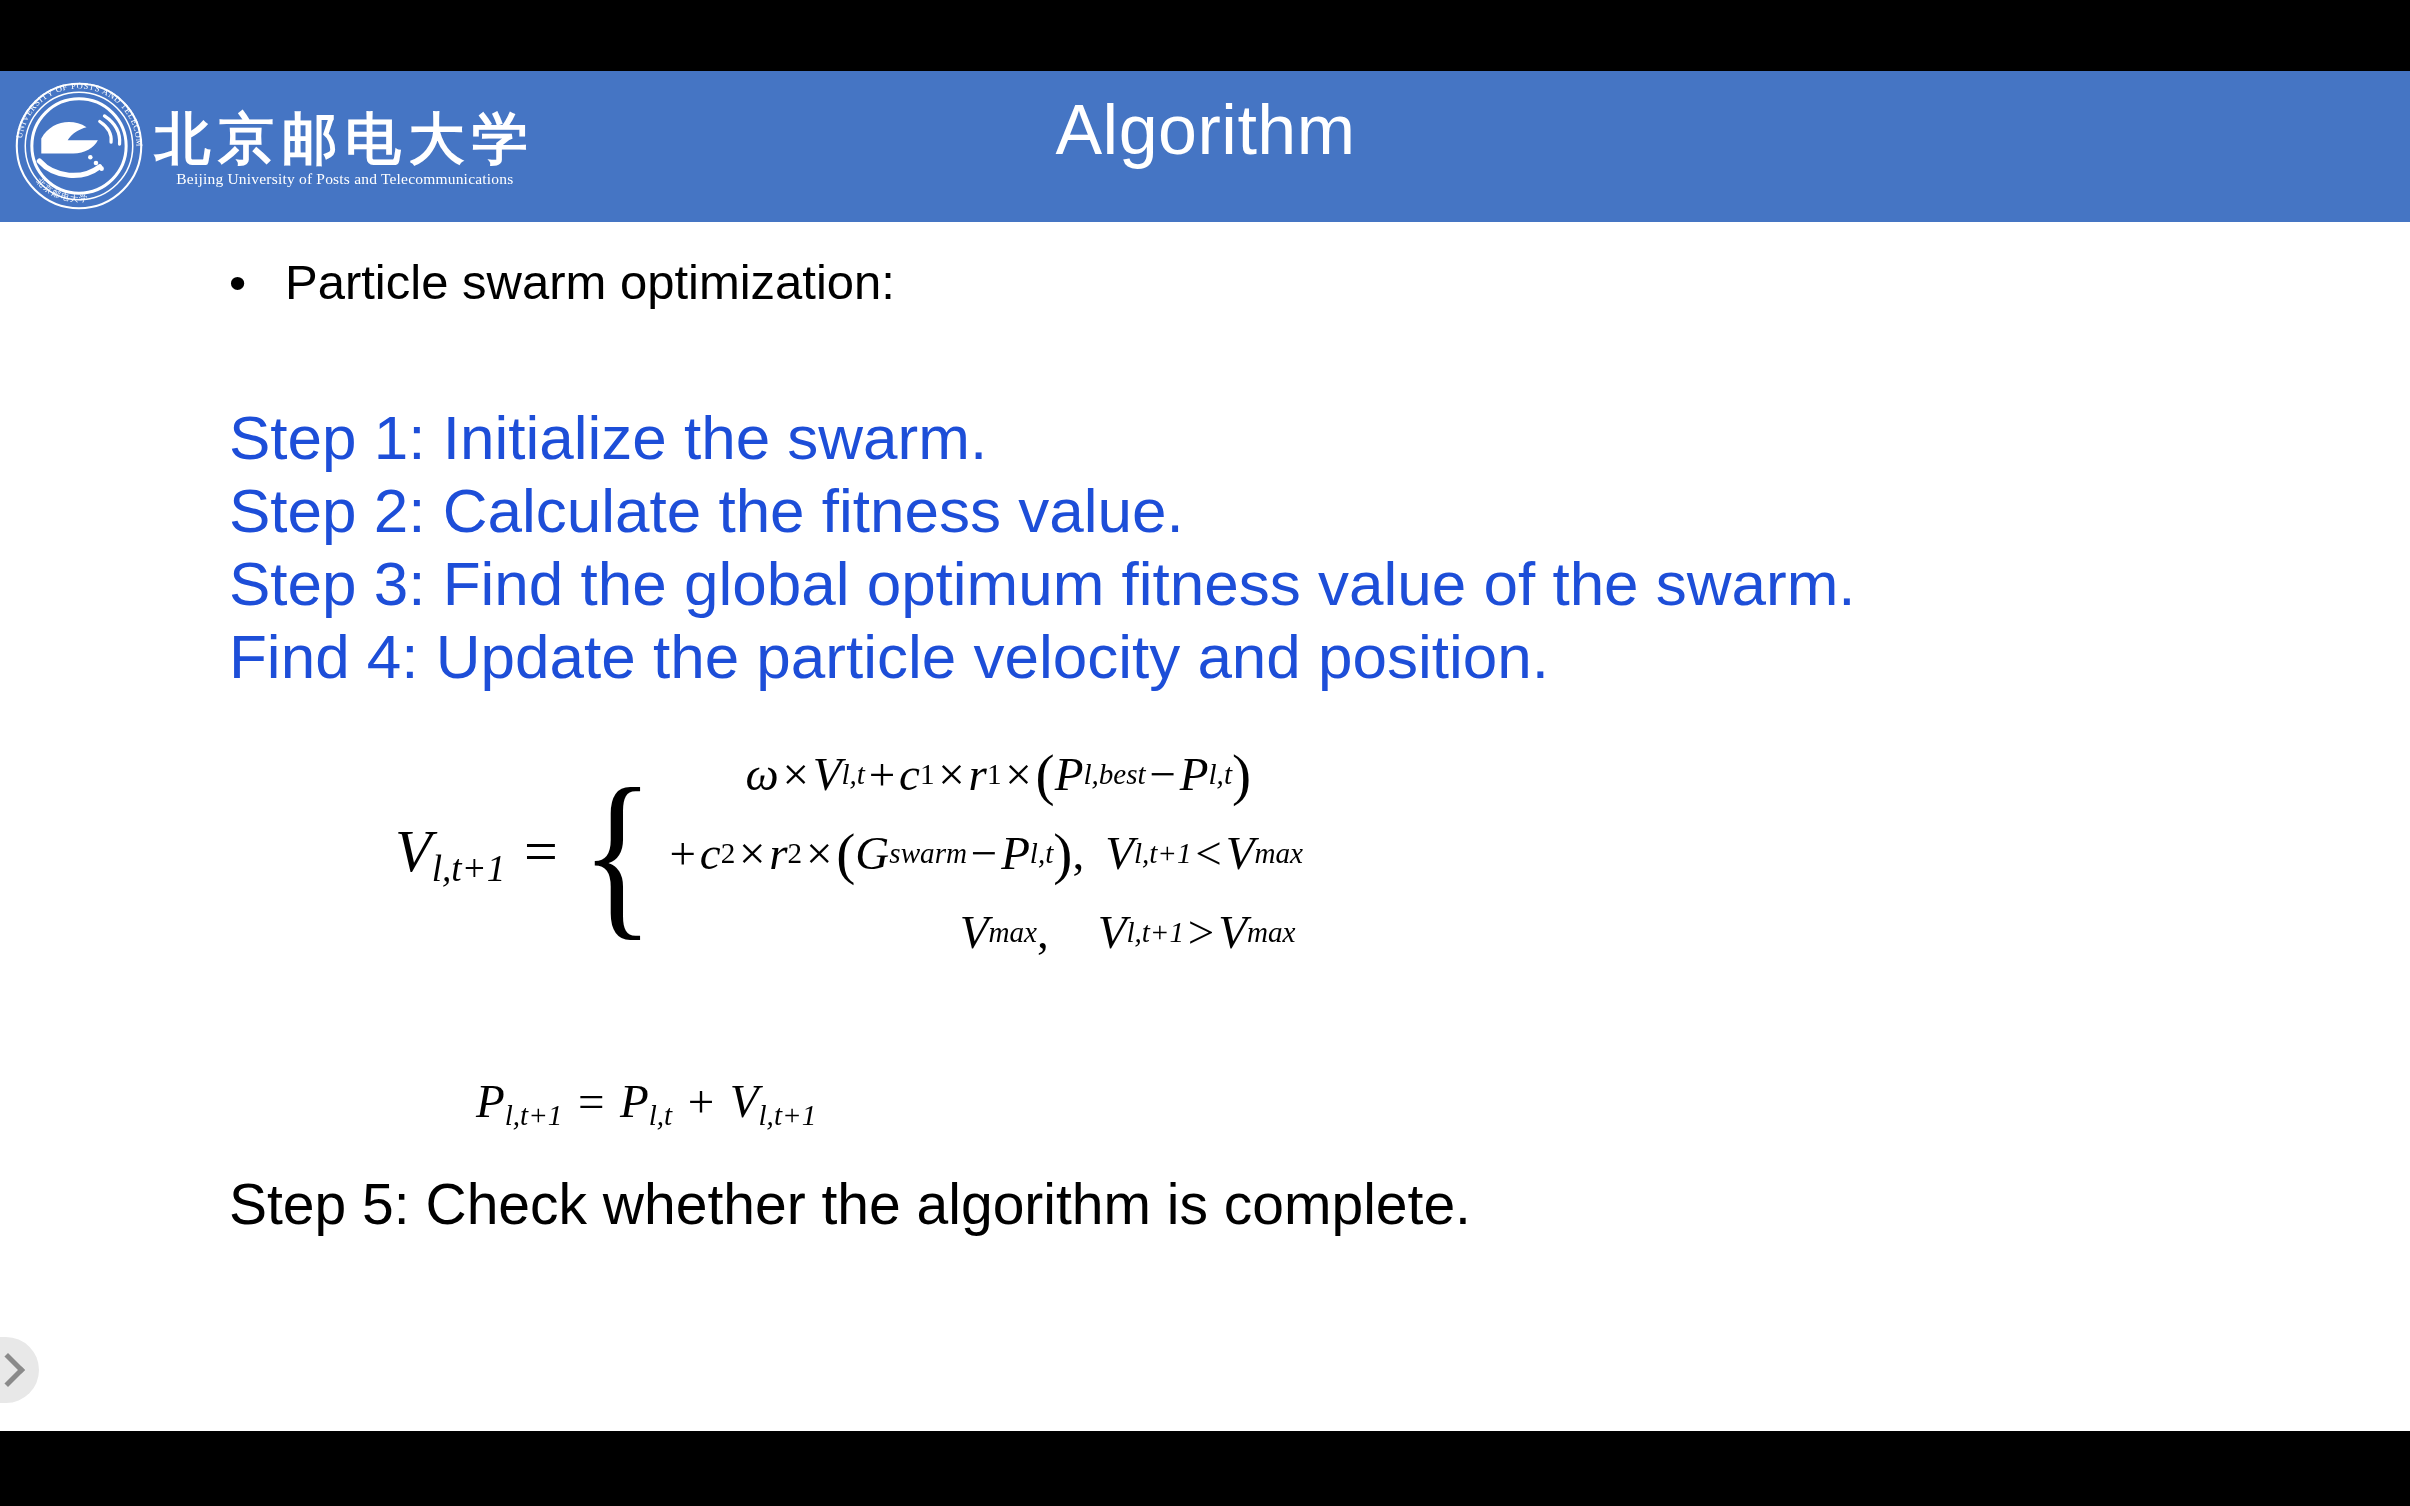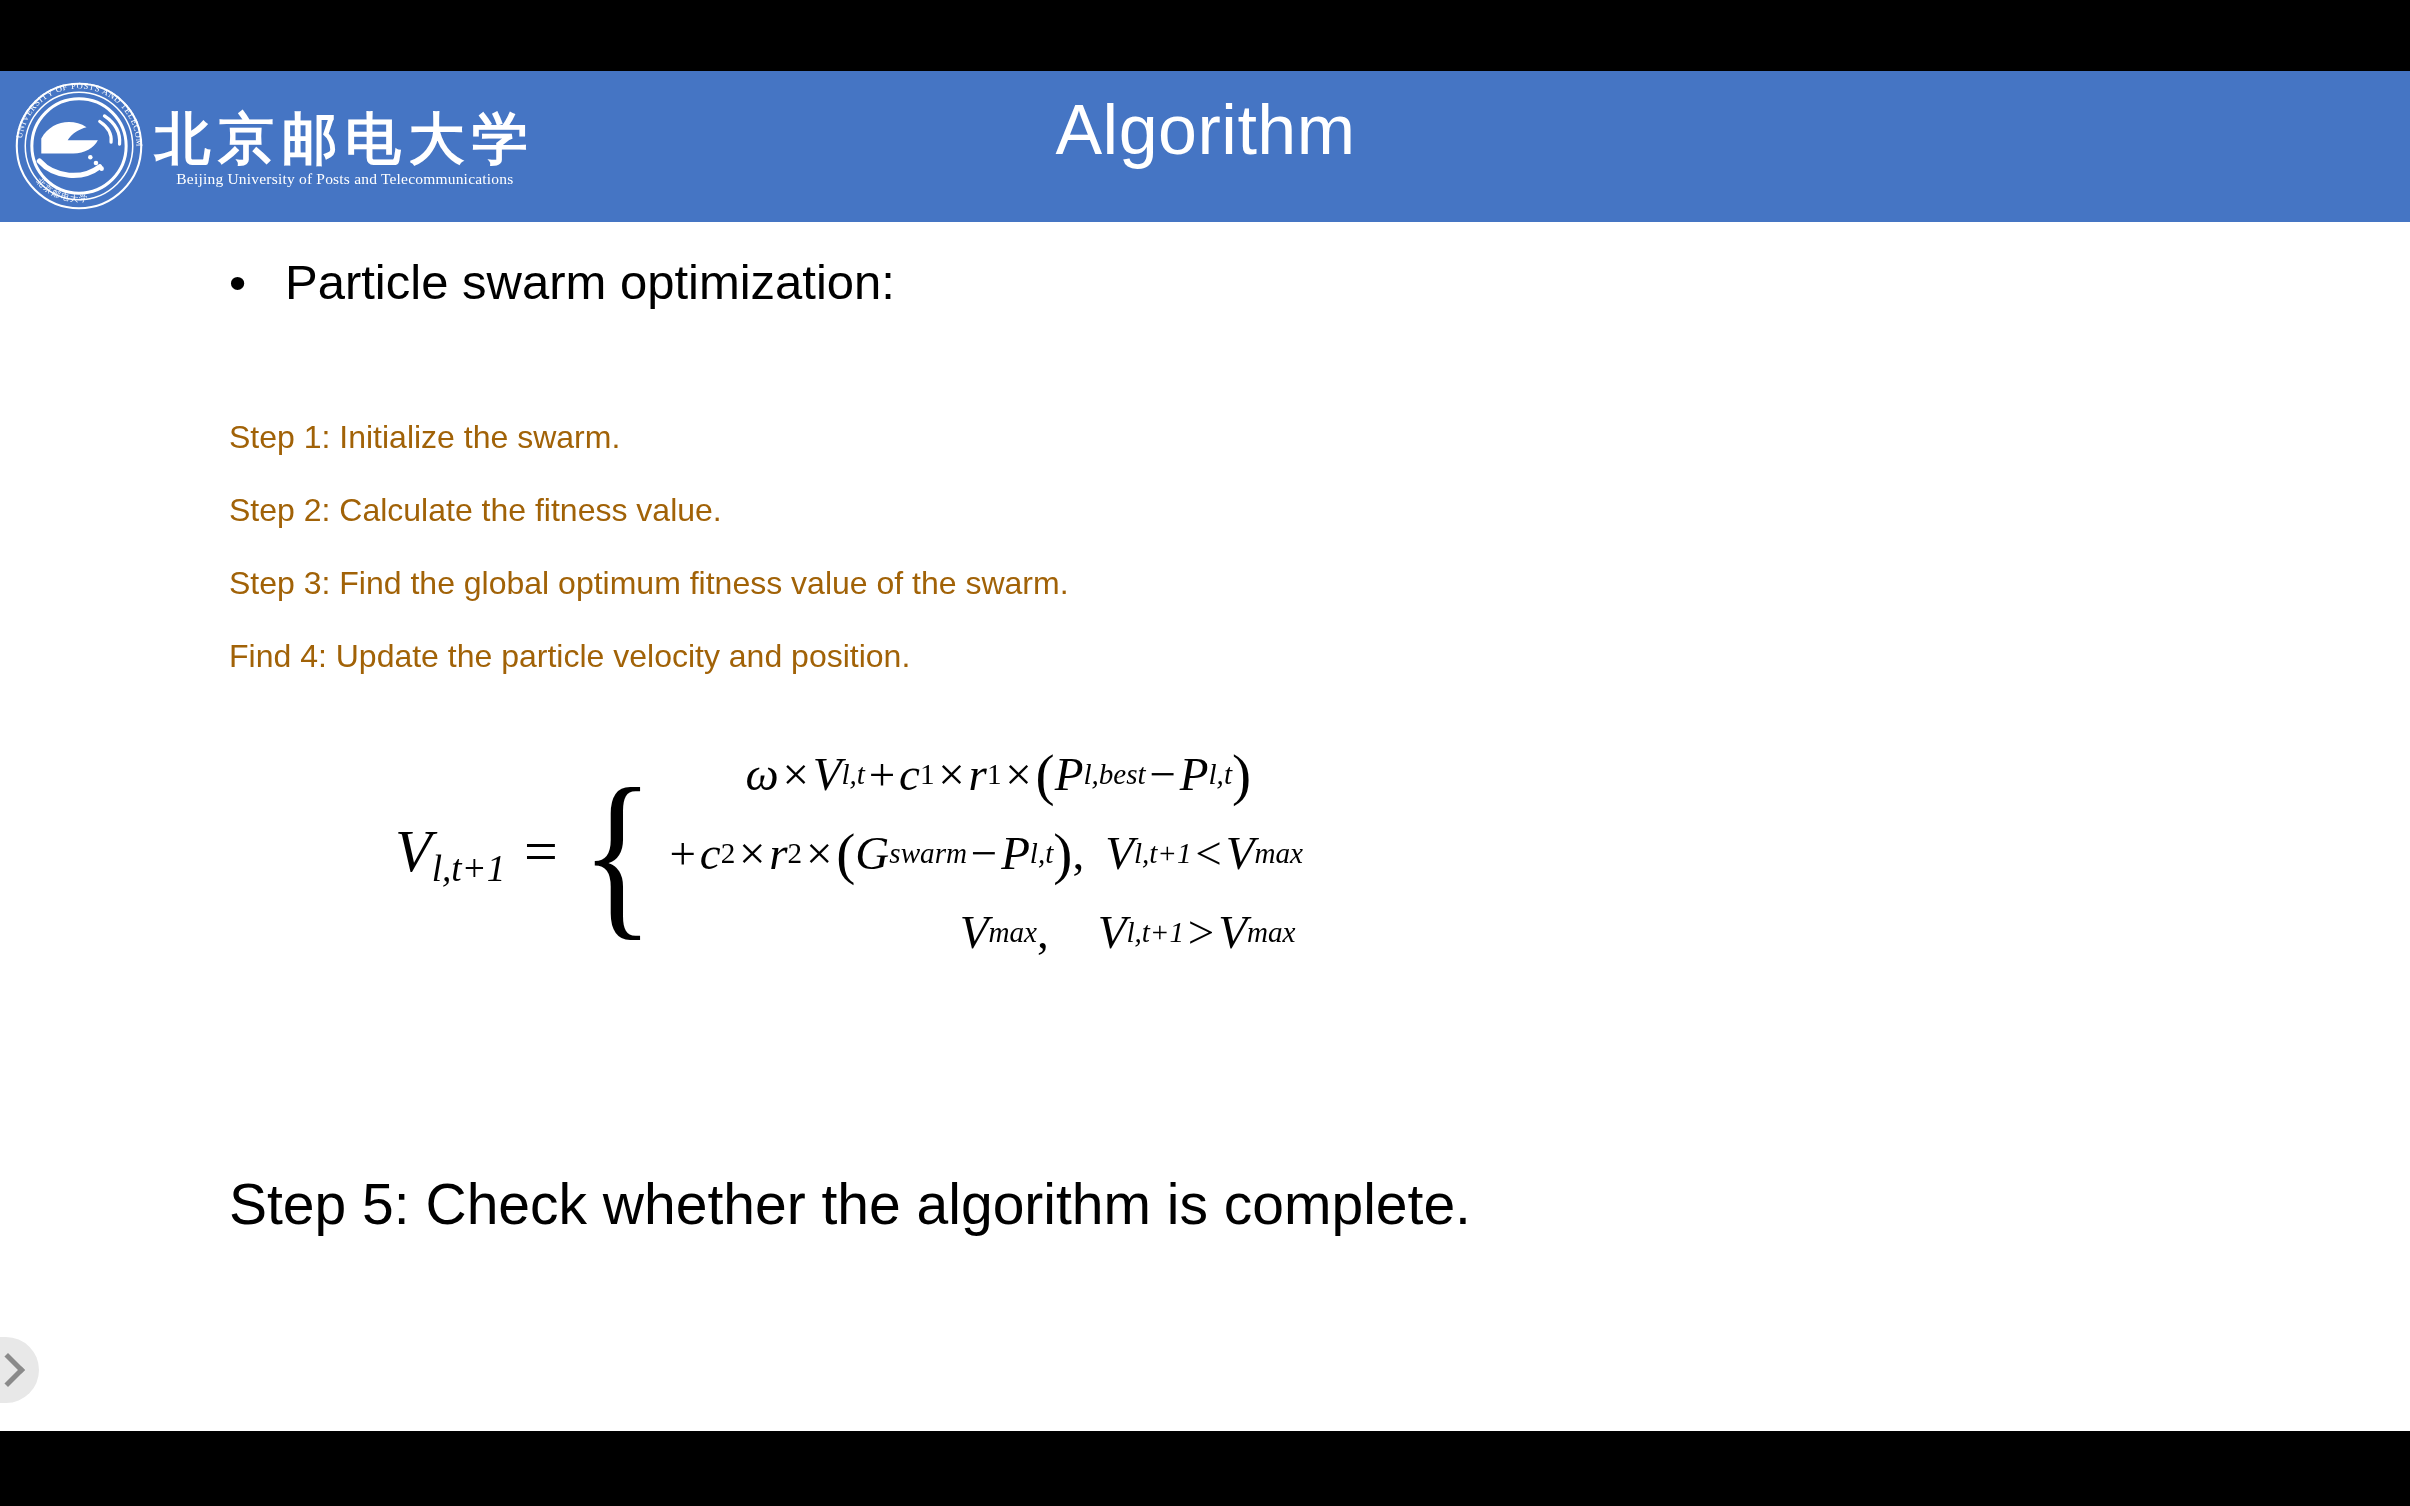--- a/index.html
+++ b/index.html
@@ -138,22 +138,22 @@
     white-space: nowrap;
   }
 
   .steps-top {
     position: absolute;
     left: 229px;
     top: 179px;
     width: 1977px;
   }
   .step-line {
-    font-size: 32px;
-    color: #a16207;
+    font-size: 62px;
+    color: #1d4ed8;
     line-height: 73px;
     white-space: nowrap;
     font-family: "Liberation Sans", sans-serif;
   }
 
   .step-final {
     position: absolute;
     left: 229px;
     top: 946px;
     font-size: 57px;
@@ -379,20 +379,23 @@
                 <sub>l,t+1</sub>
                 <span class="op">&gt;</span>
                 <i>V</i>
                 <sub>max</sub>
             </span>
 
           </span>
         </div>
       </div>
 
+      <div class="eq-position">
+        <i>P</i><sub>l,t+1</sub> <span class="op">=</span> <i>P</i><sub>l,t</sub> <span class="op">+</span> <i>V</i><sub>l,t+1</sub>
+      </div>
 
       <div class="step-final">Step 5: Check whether the algorithm is complete.</div>
 
     </div>
 
     <div class="next-slide-button">
       <span class="chevron-right-icon"></span>
     </div>
 
   </div>

